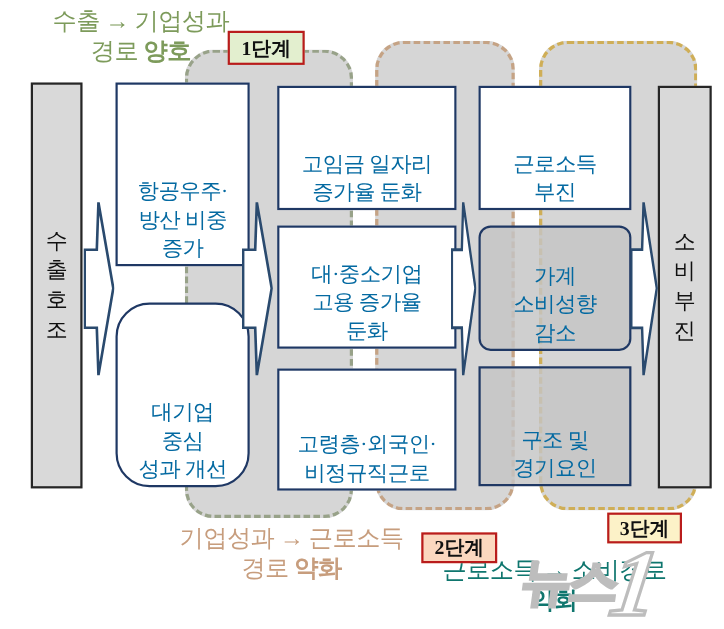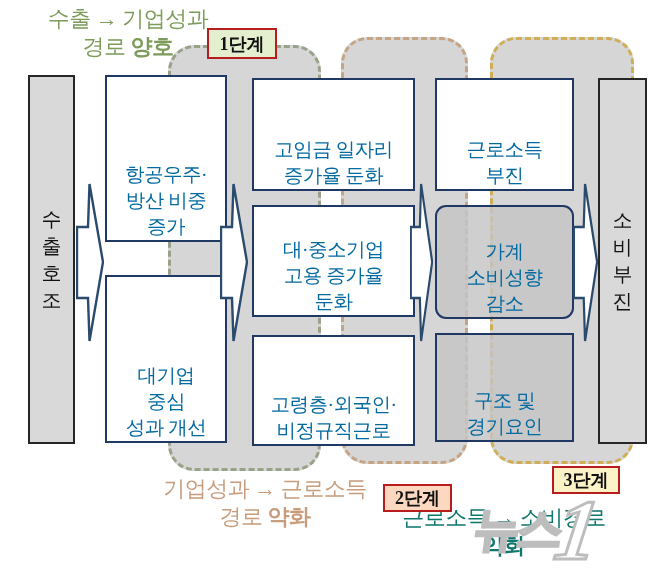--- a/index.html
+++ b/index.html
@@ -43,21 +43,21 @@
   
   .box {
     position:absolute; z-index:2;
     background:#ffffff; border:2px solid #1f3864;
     display:flex; flex-direction:column; align-items:center; justify-content:flex-end;
     text-align:center; font-size:19.5px; line-height:26px; color:#0369a1;
     letter-spacing:-0.5px;
   }
   .box.gray { background: rgba(197,197,197,0.82); }
   .b-c1-1 { left:105px; top:75px;  width:118px; height:163px; }
-  .b-c1-2 { left:105px; top:275px; width:118px; height:164px; }
+  .b-c1-2 { left:105px; top:275px; width:118px; height:164px;border-radius:31px; }
   .b-c2-1 { left:252px; top:78px;  width:159px; height:109px; }
   .b-c2-2 { left:252px; top:205px; width:159px; height:108px; }
   .b-c2-3 { left:252px; top:335px; width:159px; height:107px; }
   .b-c3-1 { left:435px; top:78px;  width:135px; height:109px; }
   .b-c3-2 { left:435px; top:205px; width:135px; height:110px;border-radius:11px; }
   .b-c3-3 { left:435px; top:333px; width:135px; height:105px; }
   
   .arrow { position:absolute; z-index:3; }
   .arr-a { left:76px;  top:182px; width:28px; height:161px; }
   .arr-b { left:220px; top:182px; width:28px; height:161px; }

